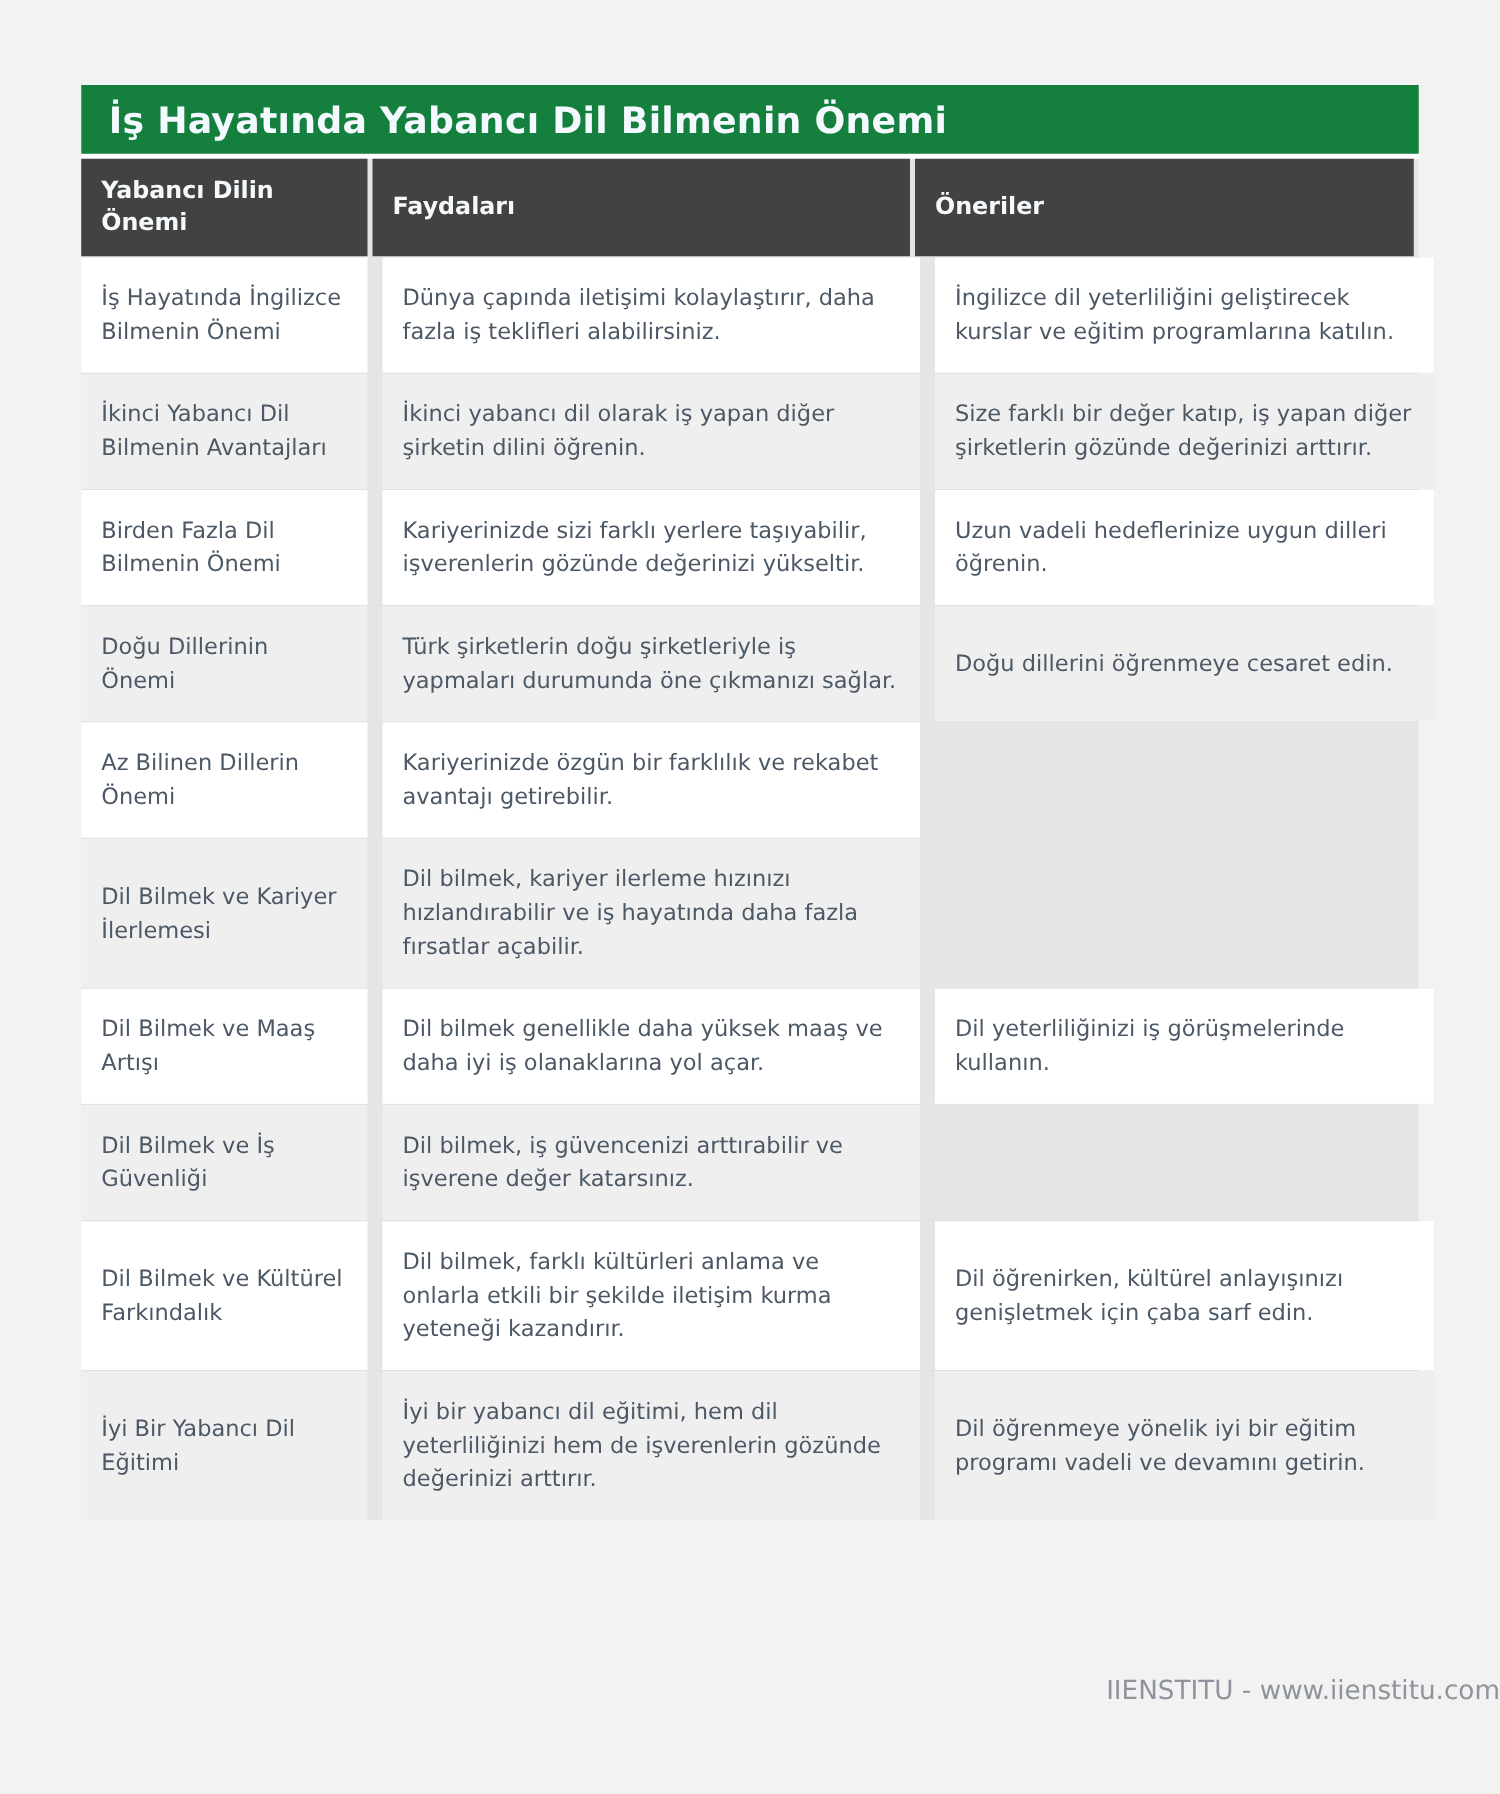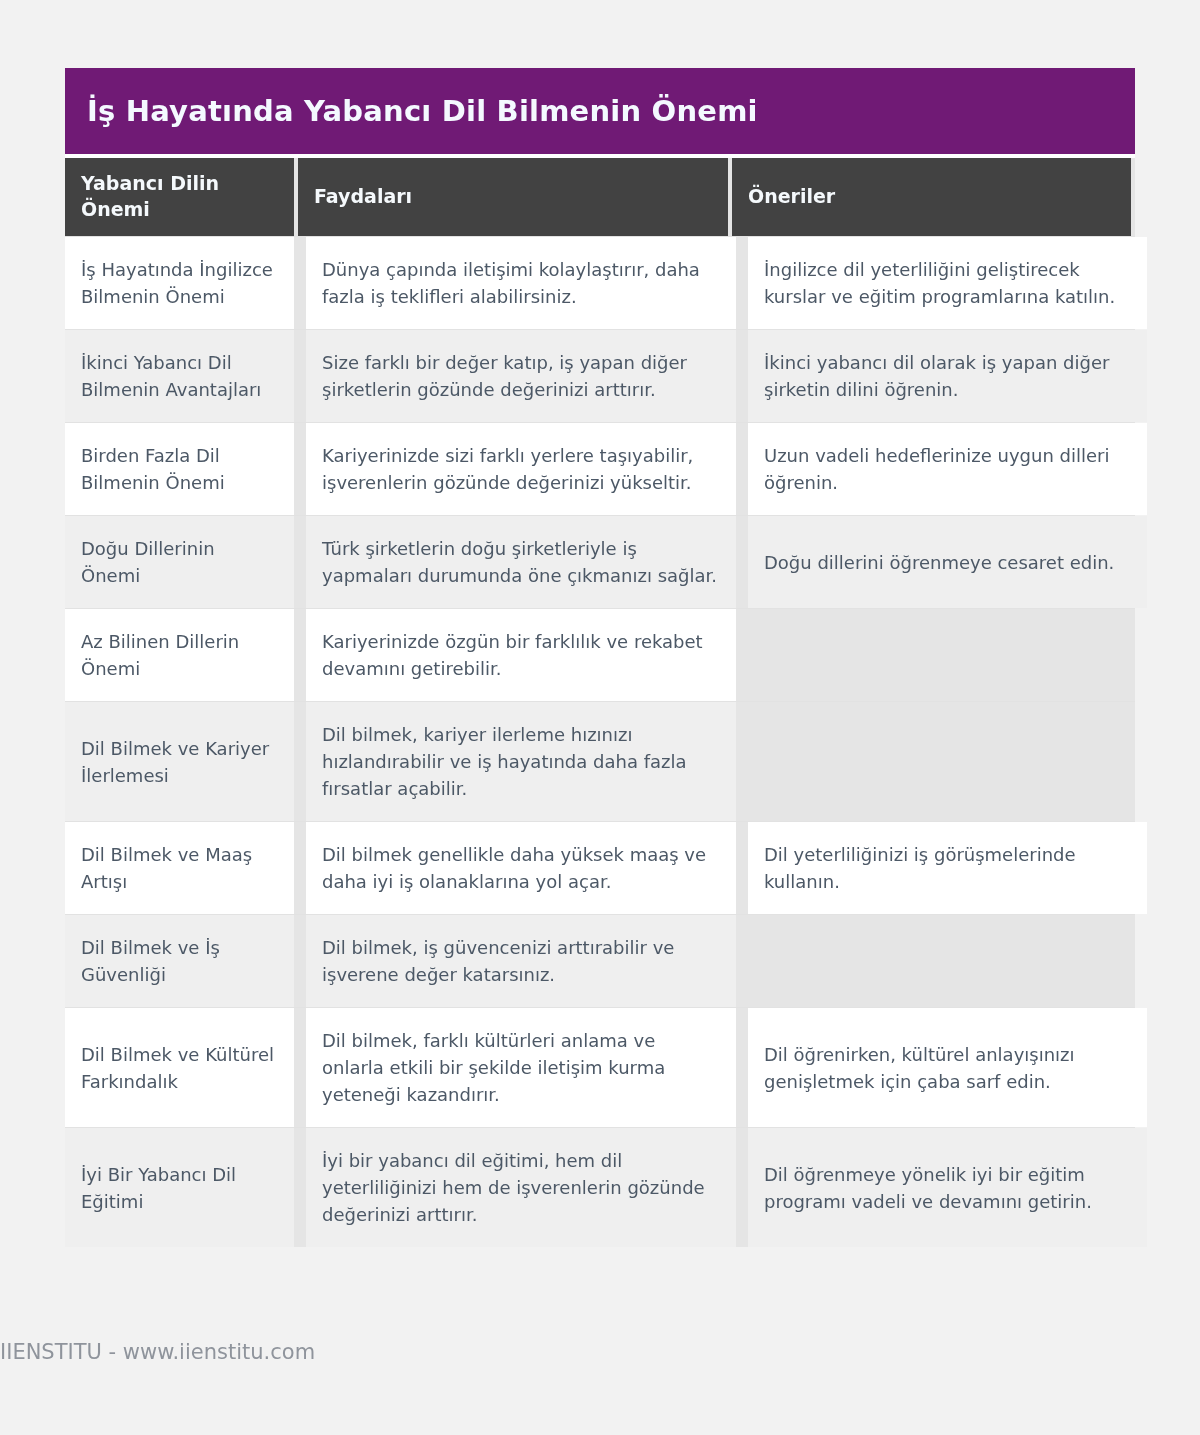--- a/index.html
+++ b/index.html
@@ -13,22 +13,22 @@
     position: relative;
   }
   .card {
     position: absolute;
     left: 65px;
     top: 68px;
     width: 1070px;
     background: #ffffff;
   }
   .title-bar {
-    background: #701a75;
-    height: 86px;
+    background: #15803d;
+    height: 55px;
     display: flex;
     align-items: center;
     padding: 0 22px;
     margin-bottom: 4px;
   }
   .title-bar h1 {
     color: #f4f9ff;
     font-size: 29px;
     font-weight: bold;
     letter-spacing: 0.2px;
@@ -60,21 +60,21 @@
   }
   .body-row { border-top: 1px solid #e2e2e2; gap: 12px; }
   .body-row:first-of-type { border-top: none; }
   .body-row.odd .cell { background: #ffffff; }
   .body-row.even .cell { background: #efefef; }
   .footer {
     position: absolute;
     top: 1340px;
     left: 0;
     width: 100%;
-    text-align: left;
+    text-align: right;
     color: #8f949c;
     font-size: 21px;
   }
 </style>
 </head>
 <body>
 
 <div class="card">
 
   <div class="title-bar">
@@ -88,39 +88,39 @@
   </div>
 
   <div class="grid-row body-row odd">
     <div class="cell">İş Hayatında İngilizce Bilmenin Önemi</div>
     <div class="cell">Dünya çapında iletişimi kolaylaştırır, daha fazla iş teklifleri alabilirsiniz.</div>
     <div class="cell">İngilizce dil yeterliliğini geliştirecek kurslar ve eğitim programlarına katılın.</div>
   </div>
 
   <div class="grid-row body-row even">
     <div class="cell">İkinci Yabancı Dil Bilmenin Avantajları</div>
+    <div class="cell">İkinci yabancı dil olarak iş yapan diğer şirketin dilini öğrenin.</div>
     <div class="cell">Size farklı bir değer katıp, iş yapan diğer şirketlerin gözünde değerinizi arttırır.</div>
-    <div class="cell">İkinci yabancı dil olarak iş yapan diğer şirketin dilini öğrenin.</div>
   </div>
 
   <div class="grid-row body-row odd">
     <div class="cell">Birden Fazla Dil Bilmenin Önemi</div>
     <div class="cell">Kariyerinizde sizi farklı yerlere taşıyabilir, işverenlerin gözünde değerinizi yükseltir.</div>
     <div class="cell">Uzun vadeli hedeflerinize uygun dilleri öğrenin.</div>
   </div>
 
   <div class="grid-row body-row even">
     <div class="cell">Doğu Dillerinin Önemi</div>
     <div class="cell">Türk şirketlerin doğu şirketleriyle iş yapmaları durumunda öne çıkmanızı sağlar.</div>
     <div class="cell">Doğu dillerini öğrenmeye cesaret edin.</div>
   </div>
 
   <div class="grid-row body-row odd">
     <div class="cell">Az Bilinen Dillerin Önemi</div>
-    <div class="cell">Kariyerinizde özgün bir farklılık ve rekabet devamını getirebilir.</div>
+    <div class="cell">Kariyerinizde özgün bir farklılık ve rekabet avantajı getirebilir.</div>
   </div>
 
   <div class="grid-row body-row even">
     <div class="cell">Dil Bilmek ve Kariyer İlerlemesi</div>
     <div class="cell">Dil bilmek, kariyer ilerleme hızınızı hızlandırabilir ve iş hayatında daha fazla fırsatlar açabilir.</div>
   </div>
 
   <div class="grid-row body-row odd">
     <div class="cell">Dil Bilmek ve Maaş Artışı</div>
     <div class="cell">Dil bilmek genellikle daha yüksek maaş ve daha iyi iş olanaklarına yol açar.</div>

